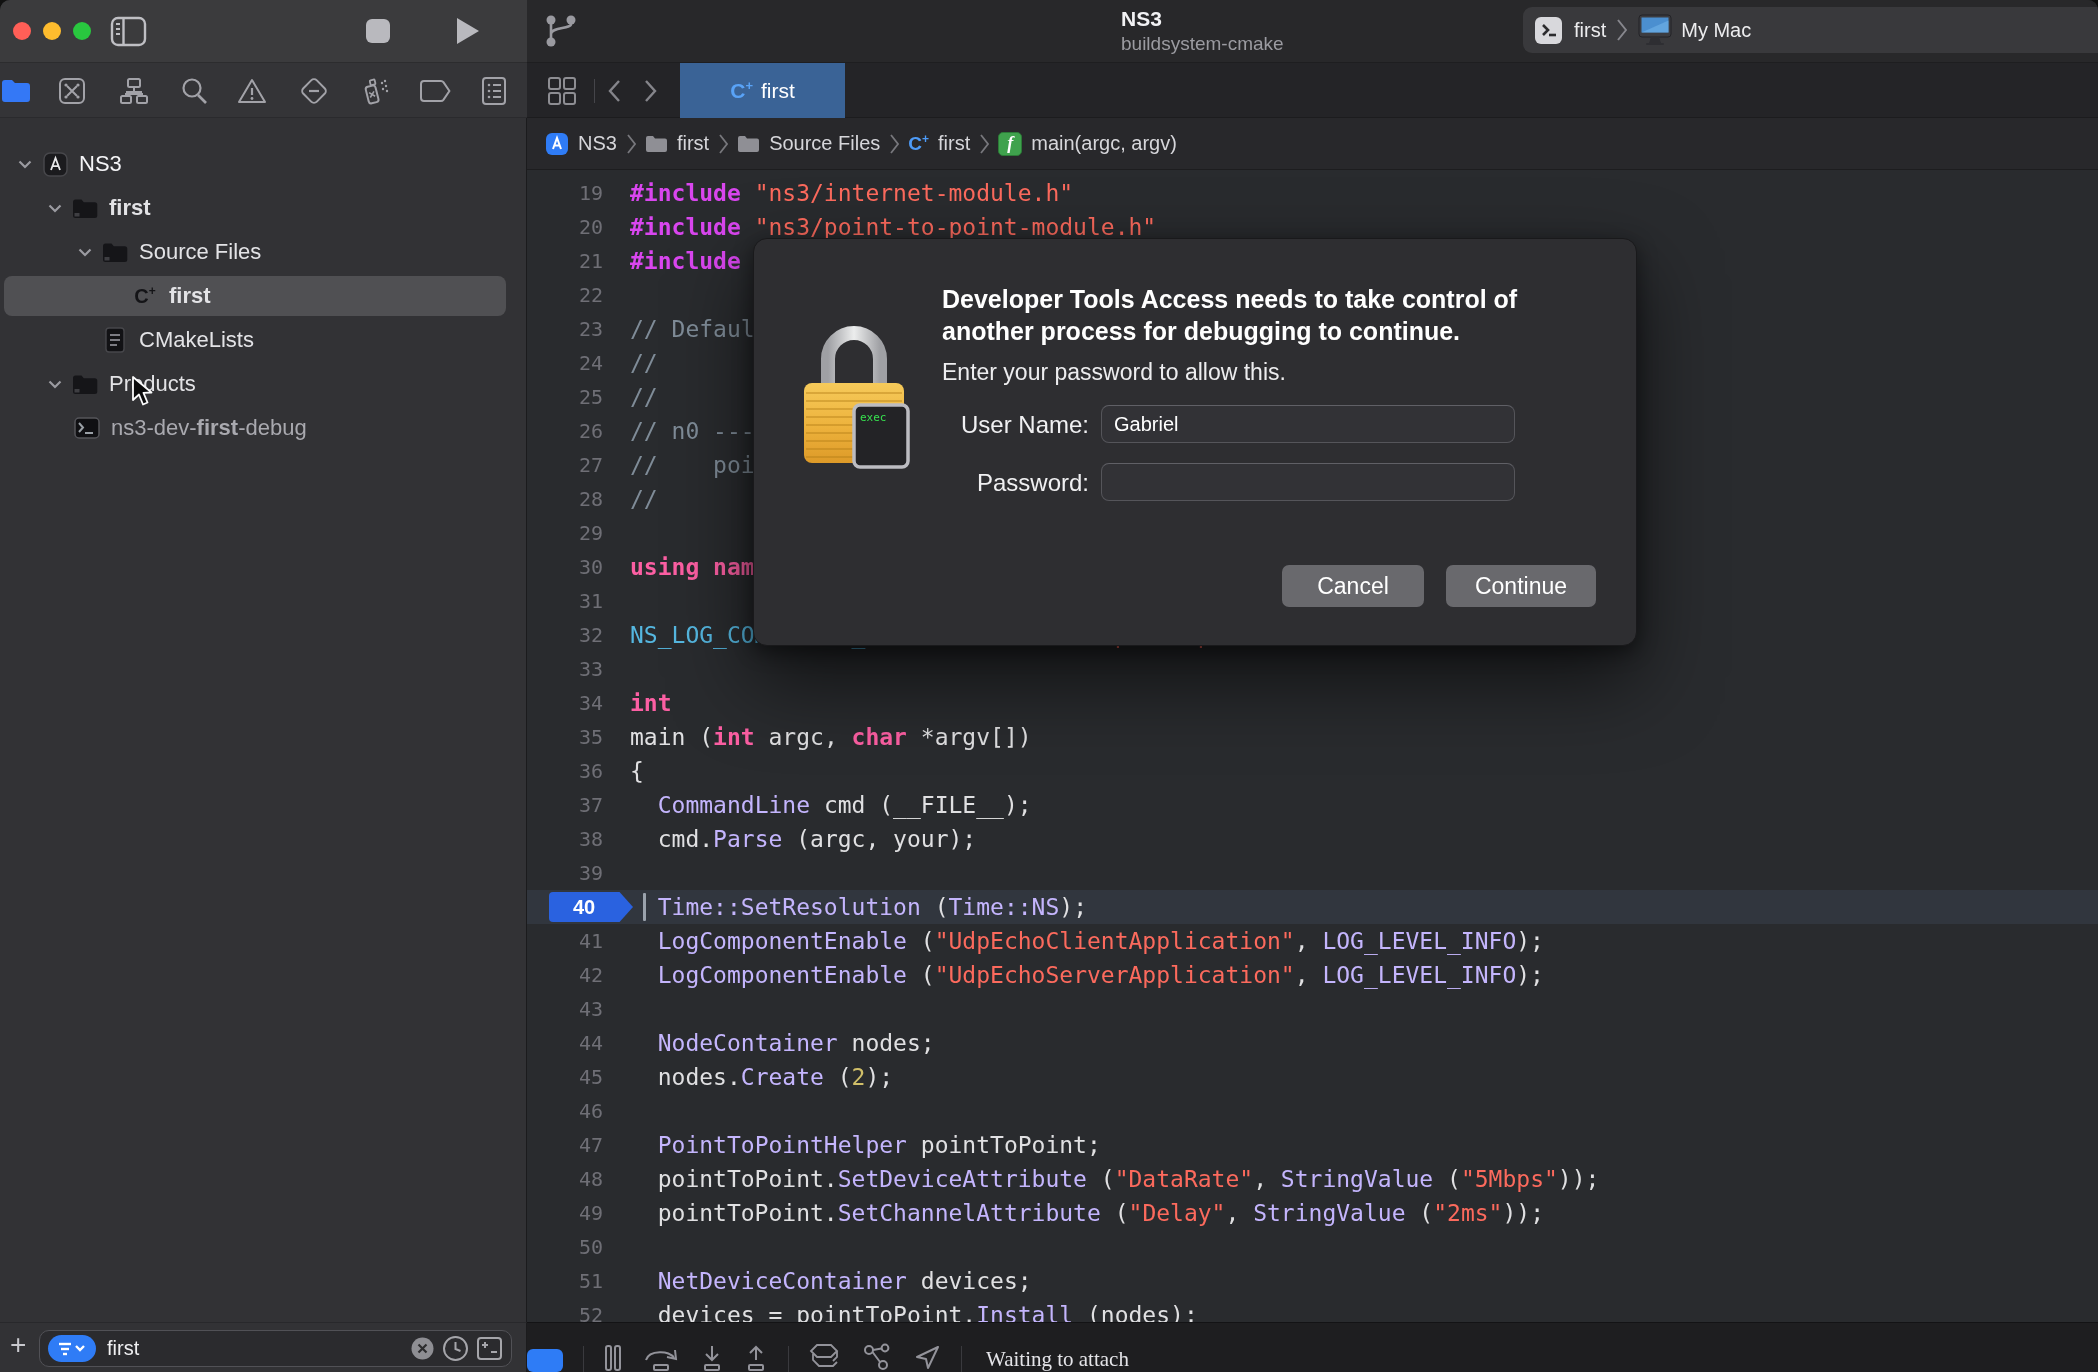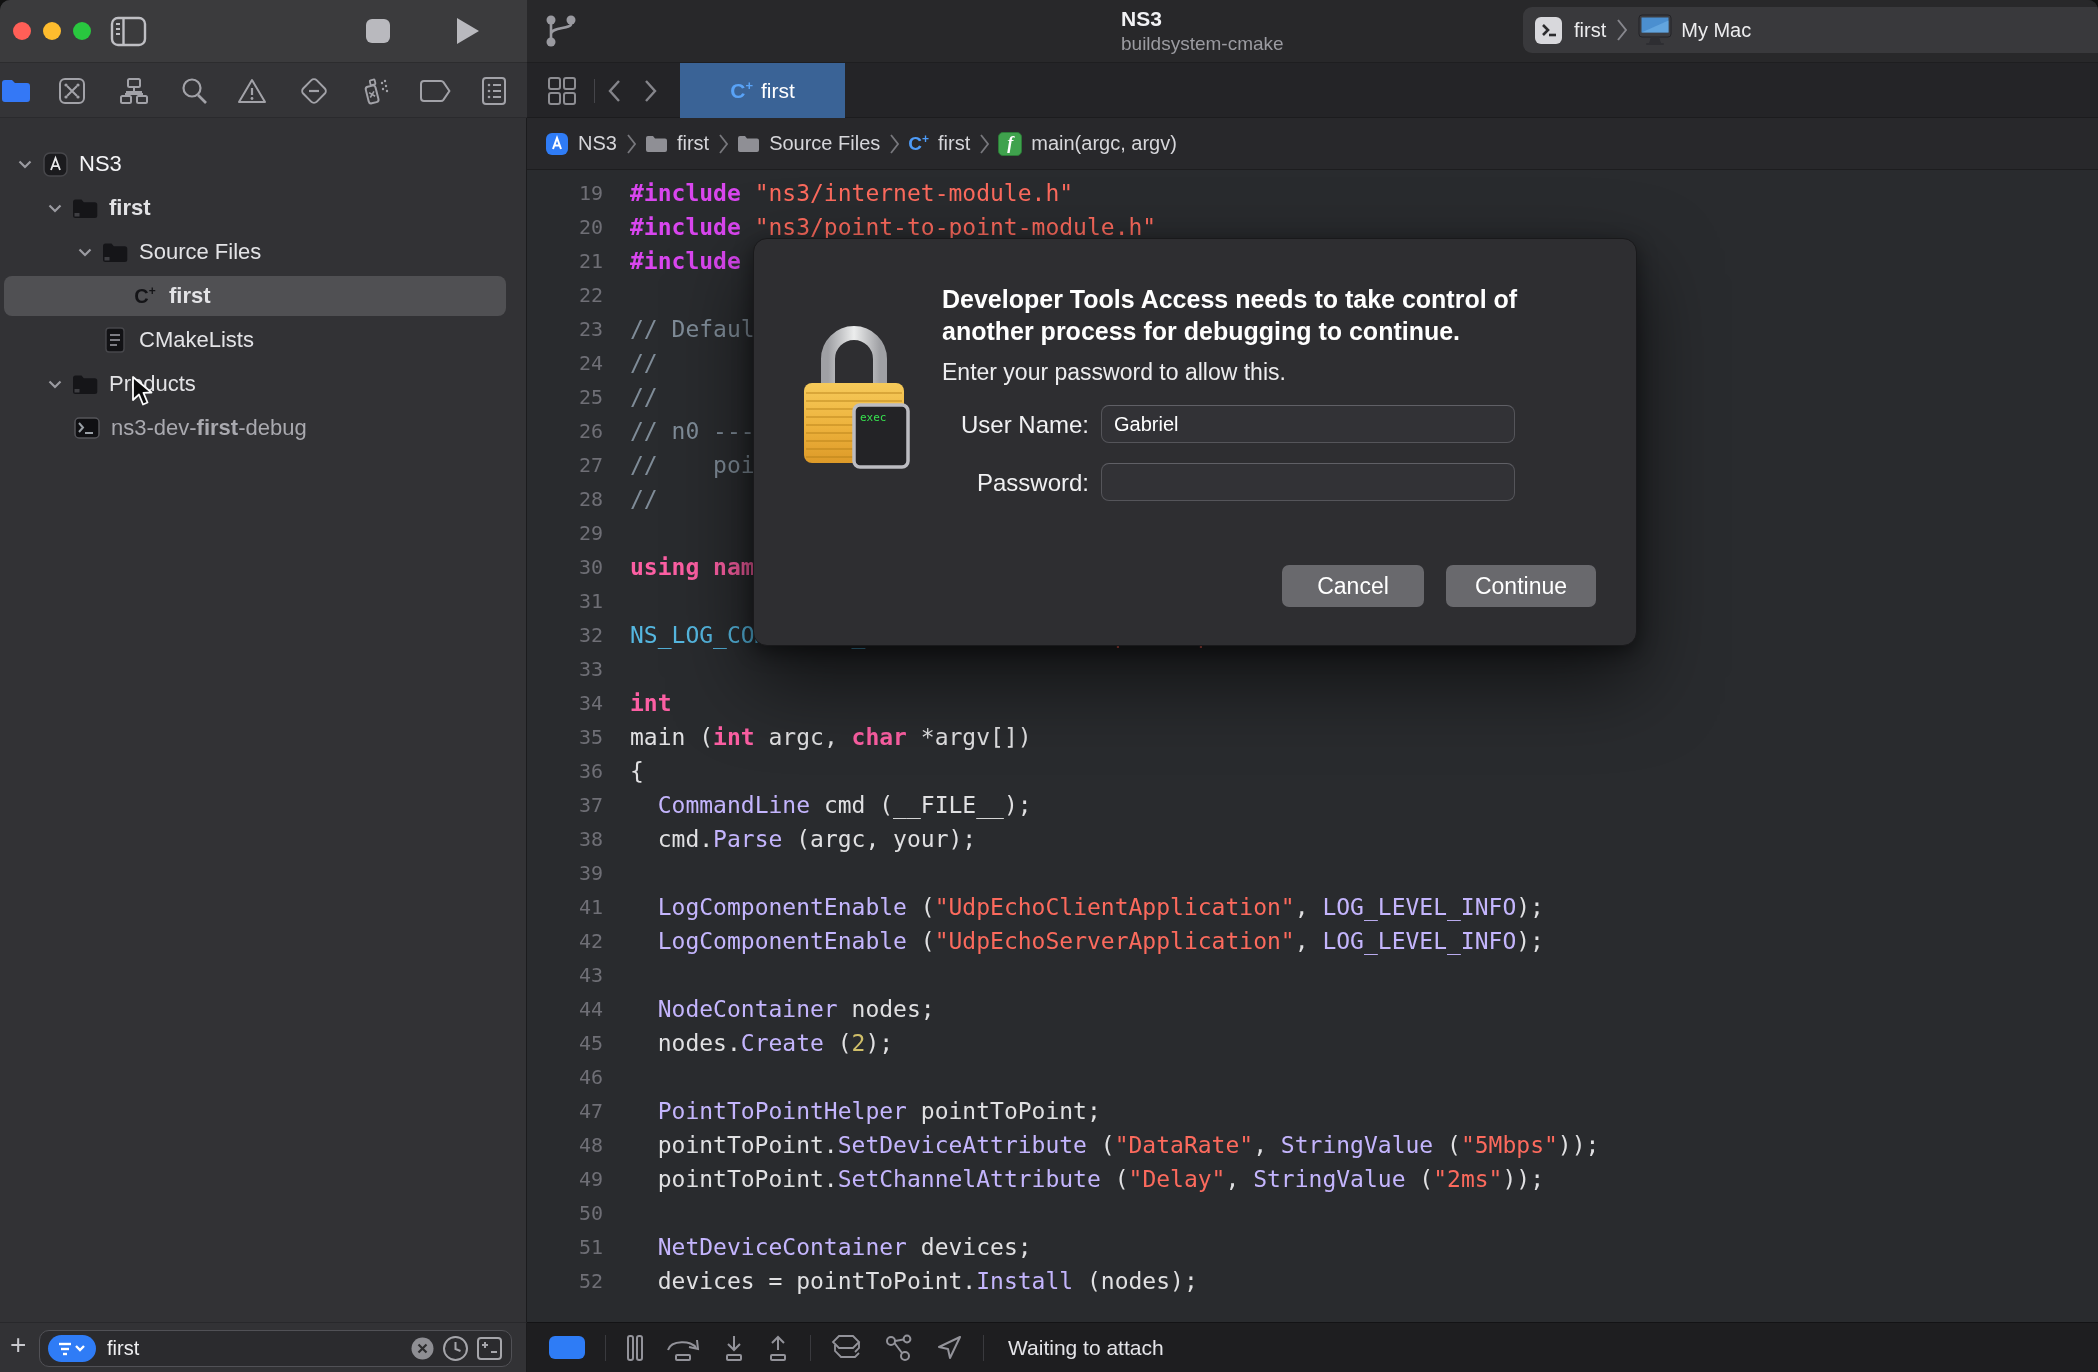--- a/index.html
+++ b/index.html
@@ -74,21 +74,21 @@
   .tok-n{color:#d0bf69;}
   .tok-t{color:#c4b5fd;}
   .tok-m{color:#55b7e0;}
   .tok-c{color:#7f8c98;}
   .tok-p{color:#e0e0e2;}
   .line-badge{position:absolute;left:22px;top:2px;width:84px;height:30px;background:#2a62e0;
               clip-path:polygon(0 0,84% 0,100% 50%,84% 100%,0 100%);border-radius:4px;
               color:#fff;font-family:"Liberation Sans",sans-serif;font-weight:700;font-size:20px;line-height:30px;text-align:center;padding-right:14px;}
   .caret{position:absolute;left:116px;top:3px;width:3px;height:28px;background:#9aa2ac;border-radius:1px;}
   
-  .debugbar{position:absolute;left:527px;right:0;bottom:0;height:50px;background:#1e1e20;border-top:1px solid #131315;display:flex;align-items:center;padding-left:22px;gap:20px;}
+  .debugbar{position:absolute;left:527px;right:0;bottom:0;height:50px;background:#1e1e20;border-top:1px solid #131315;display:flex;align-items:flex-end;gap:20px;font-family:Liberation Serif, serif;}
   .db-sep{width:1px;height:26px;background:#3a3a3e;}
   .db-toggle{width:36px;height:23px;border-radius:6px;background:#2e7cf6;}
   .db-status{font-size:21px;color:#e4e4e8;margin-left:4px;}
   
   .dialog{position:absolute;left:753px;top:238px;width:884px;height:408px;background:#2e2e31;border:1px solid #19191b;border-radius:14px;
           box-shadow:0 34px 80px rgba(0,0,0,.6),0 6px 20px rgba(0,0,0,.45);z-index:50;}
   .dlg-title{position:absolute;left:188px;top:44px;width:656px;font-size:25px;font-weight:700;color:#fff;line-height:32px;}
   .dlg-msg{position:absolute;left:188px;top:120px;font-size:23px;color:#ededef;}
   .flabel{position:absolute;left:100px;width:235px;text-align:right;font-size:24px;color:#f0f0f2;}
   .ffield{position:absolute;left:347px;width:414px;height:38px;background:#323236;border:1px solid #55555a;border-top-color:#606066;
@@ -451,20 +451,21 @@
         <div class="cl"><span class="ln">30</span><span class="ct"><span class="tok-k">using</span><span class="tok-p"> </span><span class="tok-k">namespace</span><span class="tok-p"> ns3;</span></span></div>
         <div class="cl"><span class="ln">31</span><span class="ct"></span></div>
         <div class="cl"><span class="ln">32</span><span class="ct"><span class="tok-m">NS_LOG_COMPONENT_DEFINE</span><span class="tok-p"> (</span><span class="tok-s">"FirstScriptExample"</span><span class="tok-p">);</span></span></div>
         <div class="cl"><span class="ln">33</span><span class="ct"></span></div>
         <div class="cl"><span class="ln">34</span><span class="ct"><span class="tok-k">int</span></span></div>
         <div class="cl"><span class="ln">35</span><span class="ct"><span class="tok-p">main (</span><span class="tok-k">int</span><span class="tok-p"> argc, </span><span class="tok-k">char</span><span class="tok-p"> *argv[])</span></span></div>
         <div class="cl"><span class="ln">36</span><span class="ct"><span class="tok-p">{</span></span></div>
         <div class="cl"><span class="ln">37</span><span class="ct"><span class="tok-p">  </span><span class="tok-t">CommandLine</span><span class="tok-p"> cmd (__FILE__);</span></span></div>
         <div class="cl"><span class="ln">38</span><span class="ct"><span class="tok-p">  cmd.</span><span class="tok-t">Parse</span><span class="tok-p"> (argc, your);</span></span></div>
         <div class="cl"><span class="ln">39</span><span class="ct"></span></div>
+        <div class="cl cur"><span class="line-badge">40</span><span class="caret"></span><span class="ct"><span class="tok-p">  </span><span class="tok-t">Time::SetResolution</span><span class="tok-p"> (</span><span class="tok-t">Time::NS</span><span class="tok-p">);</span></span></div>
         <div class="cl"><span class="ln">41</span><span class="ct"><span class="tok-p">  </span><span class="tok-t">LogComponentEnable</span><span class="tok-p"> (</span><span class="tok-s">"UdpEchoClientApplication"</span><span class="tok-p">, </span><span class="tok-t">LOG_LEVEL_INFO</span><span class="tok-p">);</span></span></div>
         <div class="cl"><span class="ln">42</span><span class="ct"><span class="tok-p">  </span><span class="tok-t">LogComponentEnable</span><span class="tok-p"> (</span><span class="tok-s">"UdpEchoServerApplication"</span><span class="tok-p">, </span><span class="tok-t">LOG_LEVEL_INFO</span><span class="tok-p">);</span></span></div>
         <div class="cl"><span class="ln">43</span><span class="ct"></span></div>
         <div class="cl"><span class="ln">44</span><span class="ct"><span class="tok-p">  </span><span class="tok-t">NodeContainer</span><span class="tok-p"> nodes;</span></span></div>
         <div class="cl"><span class="ln">45</span><span class="ct"><span class="tok-p">  nodes.</span><span class="tok-t">Create</span><span class="tok-p"> (</span><span class="tok-n">2</span><span class="tok-p">);</span></span></div>
         <div class="cl"><span class="ln">46</span><span class="ct"></span></div>
         <div class="cl"><span class="ln">47</span><span class="ct"><span class="tok-p">  </span><span class="tok-t">PointToPointHelper</span><span class="tok-p"> pointToPoint;</span></span></div>
         <div class="cl"><span class="ln">48</span><span class="ct"><span class="tok-p">  pointToPoint.</span><span class="tok-t">SetDeviceAttribute</span><span class="tok-p"> (</span><span class="tok-s">"DataRate"</span><span class="tok-p">, </span><span class="tok-t">StringValue</span><span class="tok-p"> (</span><span class="tok-s">"5Mbps"</span><span class="tok-p">));</span></span></div>
         <div class="cl"><span class="ln">49</span><span class="ct"><span class="tok-p">  pointToPoint.</span><span class="tok-t">SetChannelAttribute</span><span class="tok-p"> (</span><span class="tok-s">"Delay"</span><span class="tok-p">, </span><span class="tok-t">StringValue</span><span class="tok-p"> (</span><span class="tok-s">"2ms"</span><span class="tok-p">));</span></span></div>
         <div class="cl"><span class="ln">50</span><span class="ct"></span></div>

